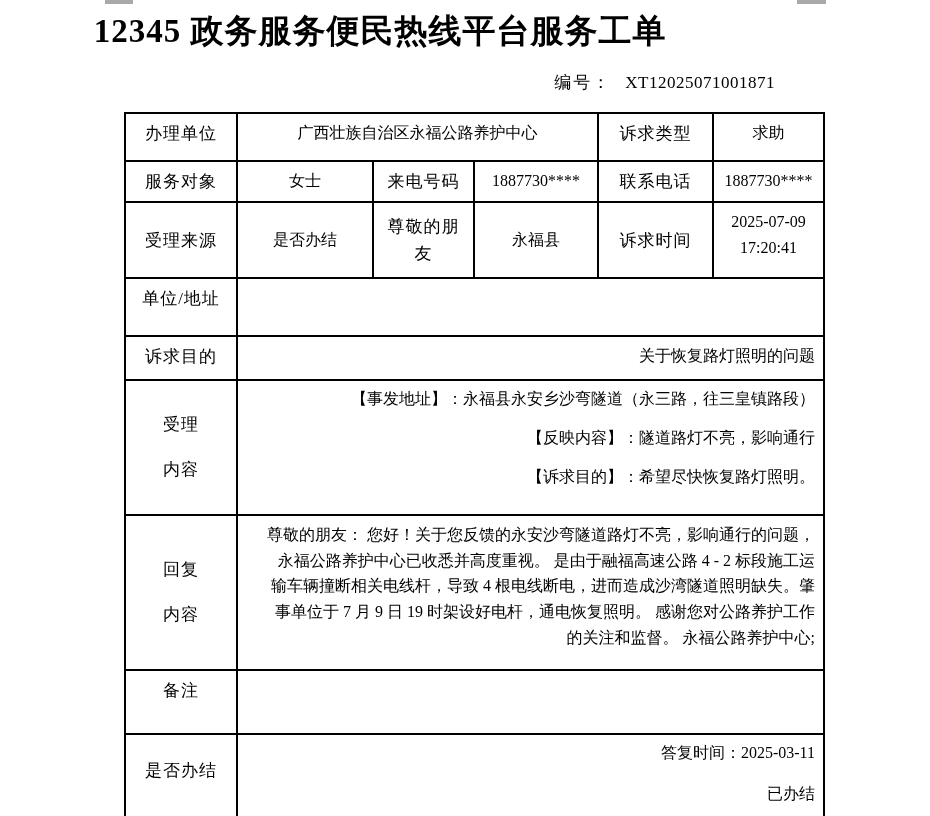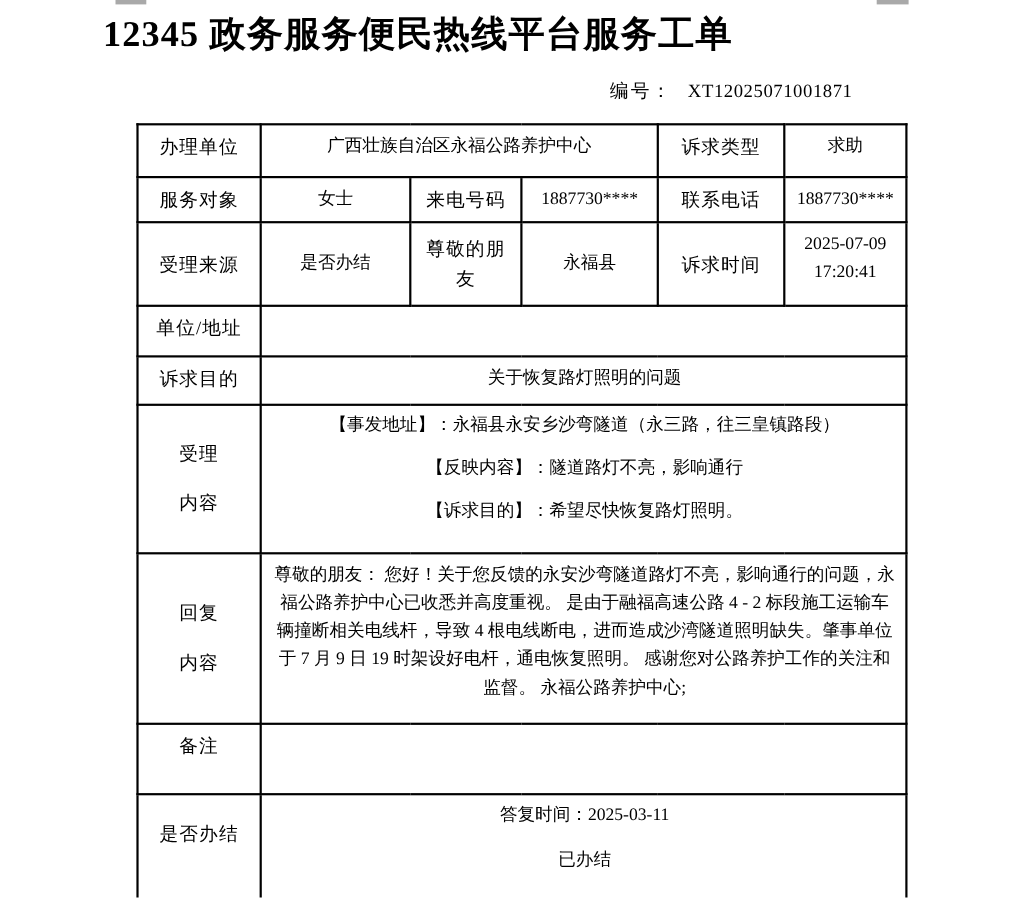--- a/index.html
+++ b/index.html
@@ -51,27 +51,27 @@
     padding: 6px 8px;
     line-height: 1.6;
     overflow: hidden;
   }
   .workorder td.lbl {
     text-align: center;
     font-size: 17px;
     letter-spacing: 1px;
   }
   .workorder td.ctr { text-align: center; }
-  .workorder td.lft { text-align: center; padding-left: 10px; }
+  .workorder td.lft { text-align: right; padding-left: 26px; }
   .workorder td.mid { vertical-align: middle; }
 
   tr.r1 { height: 48px; }
   tr.r2 { height: 30px; }
   tr.r3 { height: 76px; }
-  tr.r4 { height: 46px; }
+  tr.r4 { height: 58px; }
   tr.r5 { height: 44px; }
   tr.r6 { height: 135px; }
   tr.r7 { height: 155px; }
   tr.r8 { height: 64px; margin-left: 19px; }
   tr.r9 { height: 112px; }
 
   .two-line-label div { line-height: 1.55; }
   .two-line-label { letter-spacing: 3px; }
   .label-gap { height: 18px; }
 

